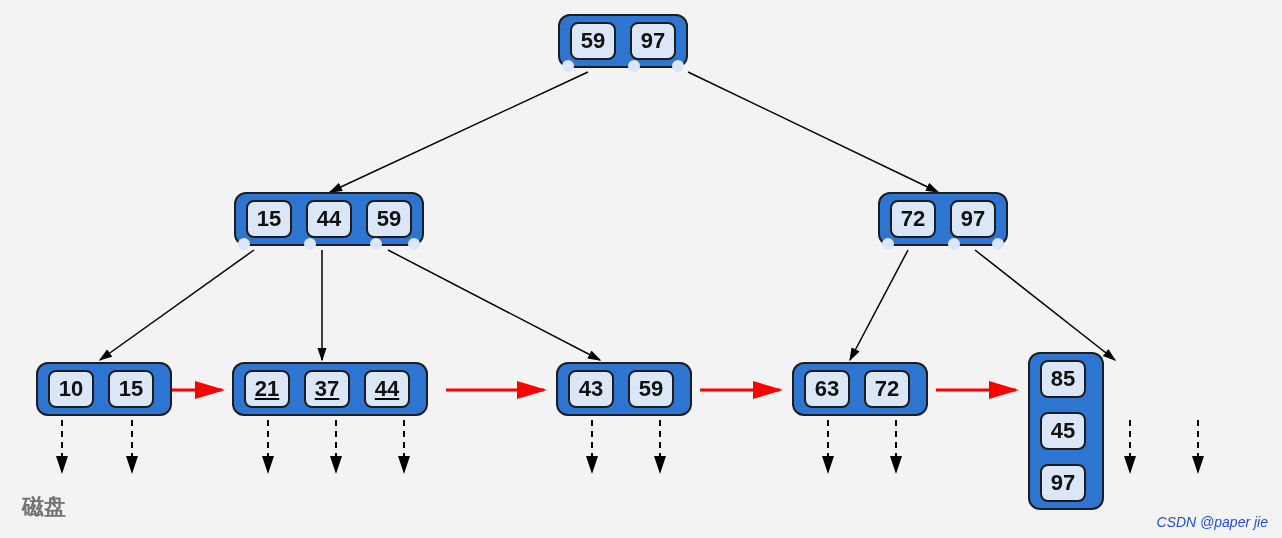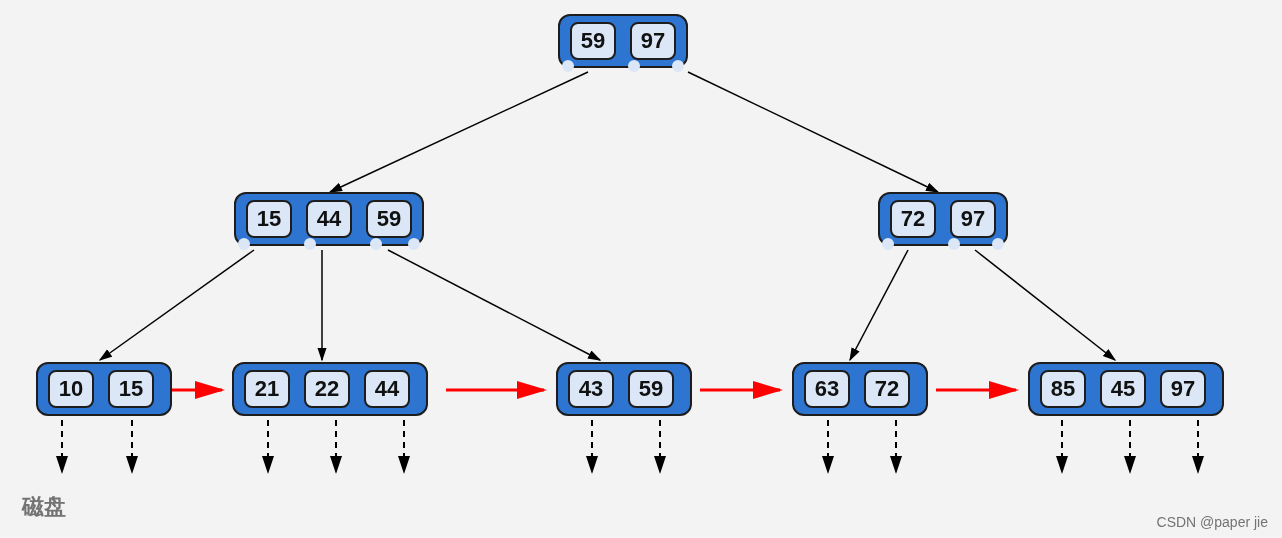--- a/index.html
+++ b/index.html
@@ -59,21 +59,22 @@
     position: absolute;
     font-weight: 700;
     font-size: 22px;
     color: #737373;
   }
   .watermark {
     position: absolute;
     right: 14px;
     bottom: 8px;
     font-size: 14px;
-    color: #737373;
+    color: #1d4ed8;
+    font-style: italic;
   }
 </style>
 </head>
 <body>
 
 <svg class="edges">
   <defs>
     <marker id="arr-black" markerWidth="10" markerHeight="10" refX="8" refY="3" orient="auto">
       <path d="M0,0 L0,6 L9,3 z" fill="#000"></path>
     </marker>
@@ -139,37 +140,37 @@
   <span class="dot" style="left:68px;"></span>
   <span class="key">97</span>
   <span class="dot" style="right:2px;"></span>
 </div>
 
 <div class="node leaf" style="left:36px; top:362px;">
   <span class="key">10</span>
   <span class="key">15</span>
 </div>
 
-<div class="node leaf" style="left:232px; top:362px;">
+<div class="node leaf" style="left:232px; top:362px;text-decoration:underline;">
   <span class="key">21</span>
-  <span class="key">22</span>
+  <span class="key">37</span>
   <span class="key">44</span>
 </div>
 
 <div class="node leaf" style="left:556px; top:362px;">
   <span class="key">43</span>
   <span class="key">59</span>
 </div>
 
 <div class="node leaf" style="left:792px; top:362px;">
   <span class="key">63</span>
   <span class="key">72</span>
 </div>
 
-<div class="node leaf" style="left:1028px; top:362px;">
+<div class="node leaf" style="left:1028px; top:352px;flex-direction:column;">
   <span class="key">85</span>
   <span class="key">45</span>
   <span class="key">97</span>
 </div>
 
 <div class="label" style="left:22px; top:492px;">磁盘</div>
 
 <div class="watermark">CSDN @paper jie</div>
 
 </body></html>

